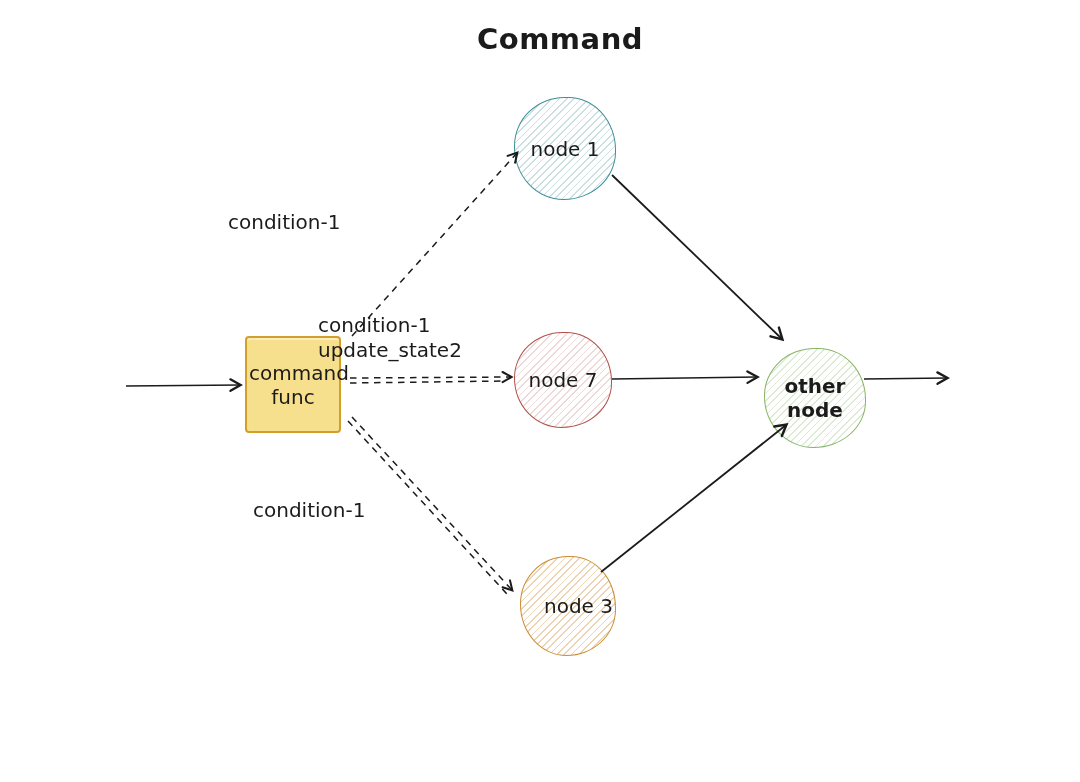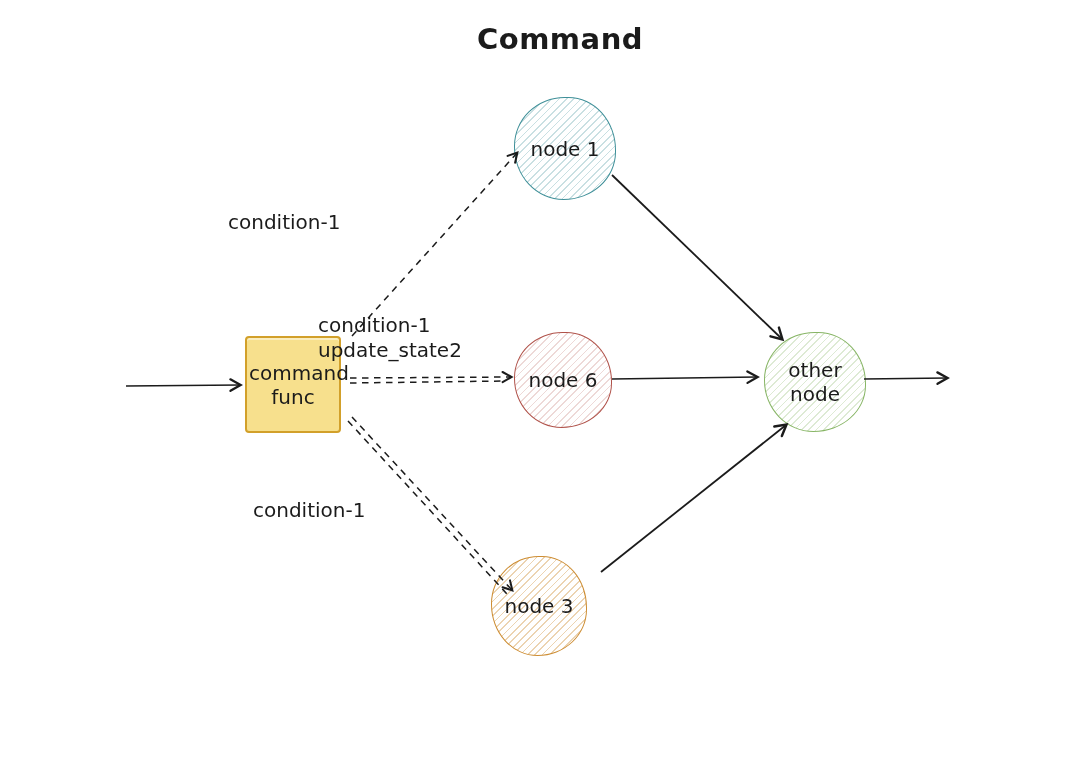--- a/index.html
+++ b/index.html
@@ -94,28 +94,28 @@
 
   <div class="node rect node-command" style="left: 245px; top: 336px; width: 96px; height: 97px; --stroke: #d2a02a; --fill: #f7e08d;">
     <span class="label">command func</span>
   </div>
 
   <div class="node circle" style="left: 514px; top: 97px; width: 102px; height: 103px; --stroke: #3e8f98; --hatch: rgba(62,143,152,0.28);">
     <span class="label">node 1</span>
   </div>
 
   <div class="node circle" style="left: 514px; top: 332px; width: 98px; height: 96px; --stroke: #b0524a; --hatch: rgba(176,82,74,0.22);">
-    <span class="label">node 6</span>
+    <span class="label">node 7</span>
   </div>
 
-  <div class="node circle" style="left: 491px; top: 556px; width: 96px; height: 100px; --stroke: #cd8d33; --hatch: rgba(205,141,51,0.38);">
+  <div class="node circle" style="left: 520px; top: 556px; width: 96px; height: 100px; justify-content: flex-end; --stroke: #cd8d33; --hatch: rgba(205,141,51,0.38);">
     <span class="label">node 3</span>
   </div>
 
-  <div class="node circle node-other" style="left: 764px; top: 332px; width: 102px; height: 100px; --stroke: #87b565; --hatch: rgba(135,181,101,0.28);">
+  <div class="node circle node-other" style="left: 764px; top: 348px; width: 102px; height: 100px; font-weight: bold; --stroke: #87b565; --hatch: rgba(135,181,101,0.28);">
     <span class="label">other node</span>
   </div>
 
 
   <div class="edge-label" style="left:228px; top:210px;">
     <div>condition-1</div>
   </div>
   <div class="edge-label" style="left:318px; top:313px;">
     <div>condition-1</div>
     <div>update_state2</div>

